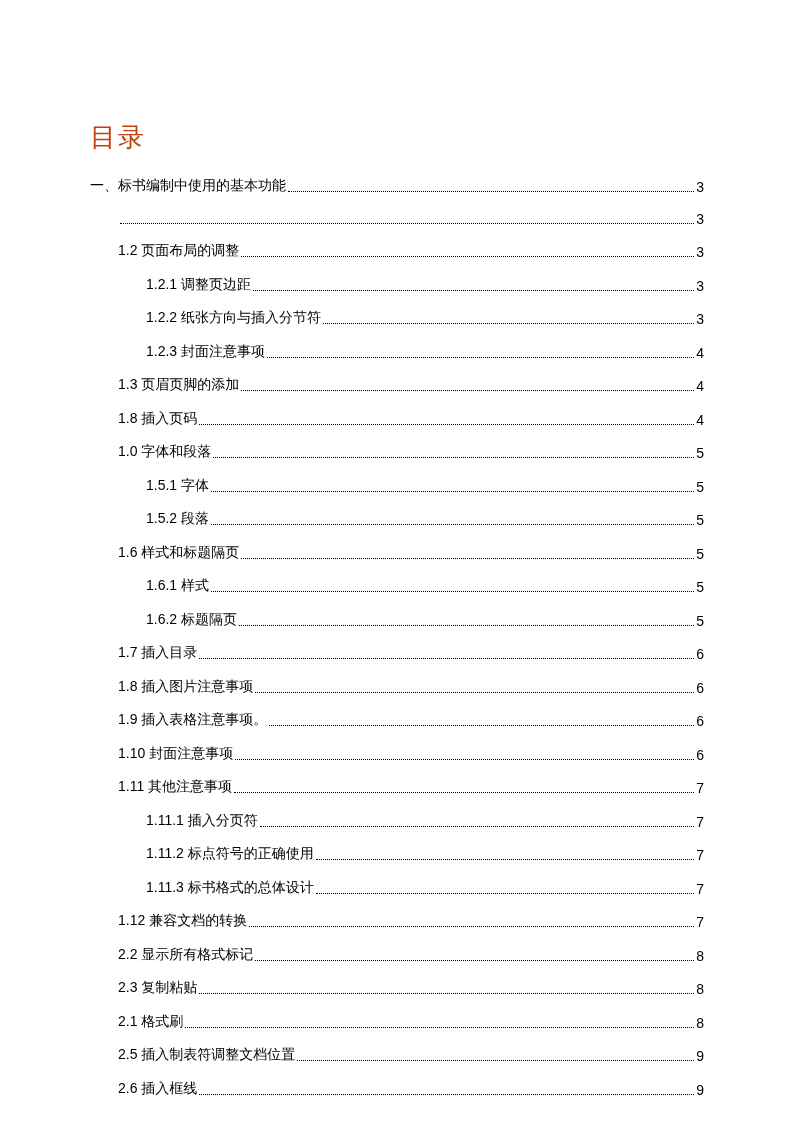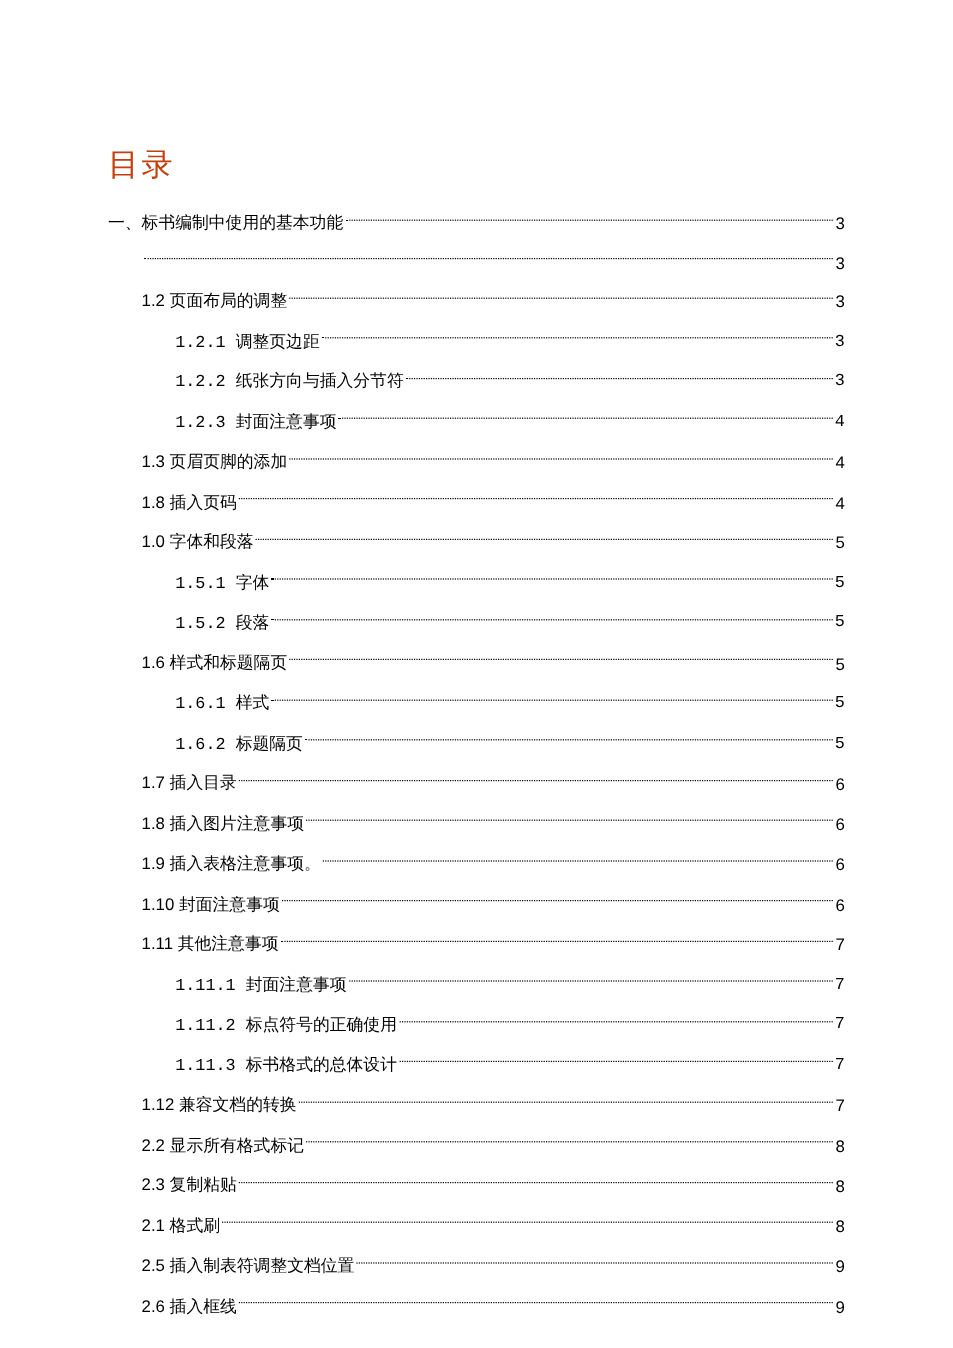--- a/index.html
+++ b/index.html
@@ -13,28 +13,28 @@
   }
   .title {
     color: #c2410c;
     font-size: 26px;
     font-weight: 400;
     margin-bottom: 22px;
     letter-spacing: 2px;
   }
   .toc-entry {
     display: flex;
-    align-items: center;
+    align-items: flex-end;
     font-size: 14px;
     margin-bottom: 15.5px;
     white-space: nowrap;
   }
   .toc-entry.level-0 { padding-left: 0; }
   .toc-entry.level-1 { padding-left: 28px; }
-  .toc-entry.level-2 { padding-left: 56px; font-family: Liberation Mono, monospace; }
+  .toc-entry.level-2 { padding-left: 56px; }
   .toc-label { flex: 0 0 auto; }
   .toc-dots {
     flex: 1 1 auto;
     border-bottom: 1px dotted #000;
     margin: 0 2px;
     position: relative;
     top: -3px;
     height: 1px;
   }
   .toc-page { flex: 0 0 auto; }
@@ -132,21 +132,21 @@
       <span class="toc-label">1.10 封面注意事项</span>
       <span class="toc-dots"></span>
       <span class="toc-page">6</span>
     </div>
     <div class="toc-entry level-1">
       <span class="toc-label">1.11 其他注意事项</span>
       <span class="toc-dots"></span>
       <span class="toc-page">7</span>
     </div>
     <div class="toc-entry level-2">
-      <span class="toc-label">1.11.1 封面注意事项</span>
+      <span class="toc-label">1.11.1 插入分页符</span>
       <span class="toc-dots"></span>
       <span class="toc-page">7</span>
     </div>
     <div class="toc-entry level-2">
       <span class="toc-label">1.11.2 标点符号的正确使用</span>
       <span class="toc-dots"></span>
       <span class="toc-page">7</span>
     </div>
     <div class="toc-entry level-2">
       <span class="toc-label">1.11.3 标书格式的总体设计</span>

